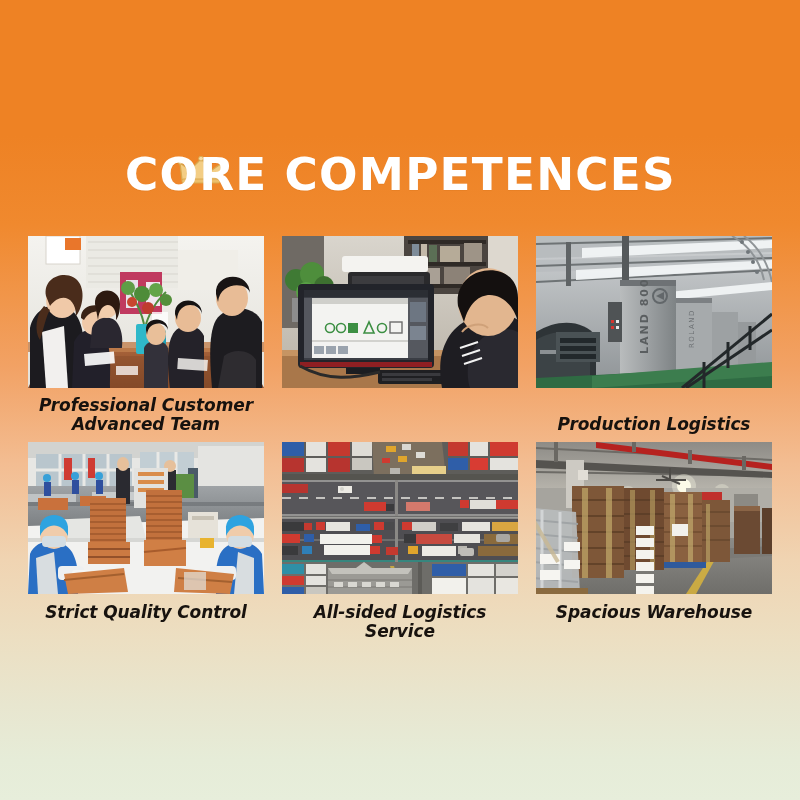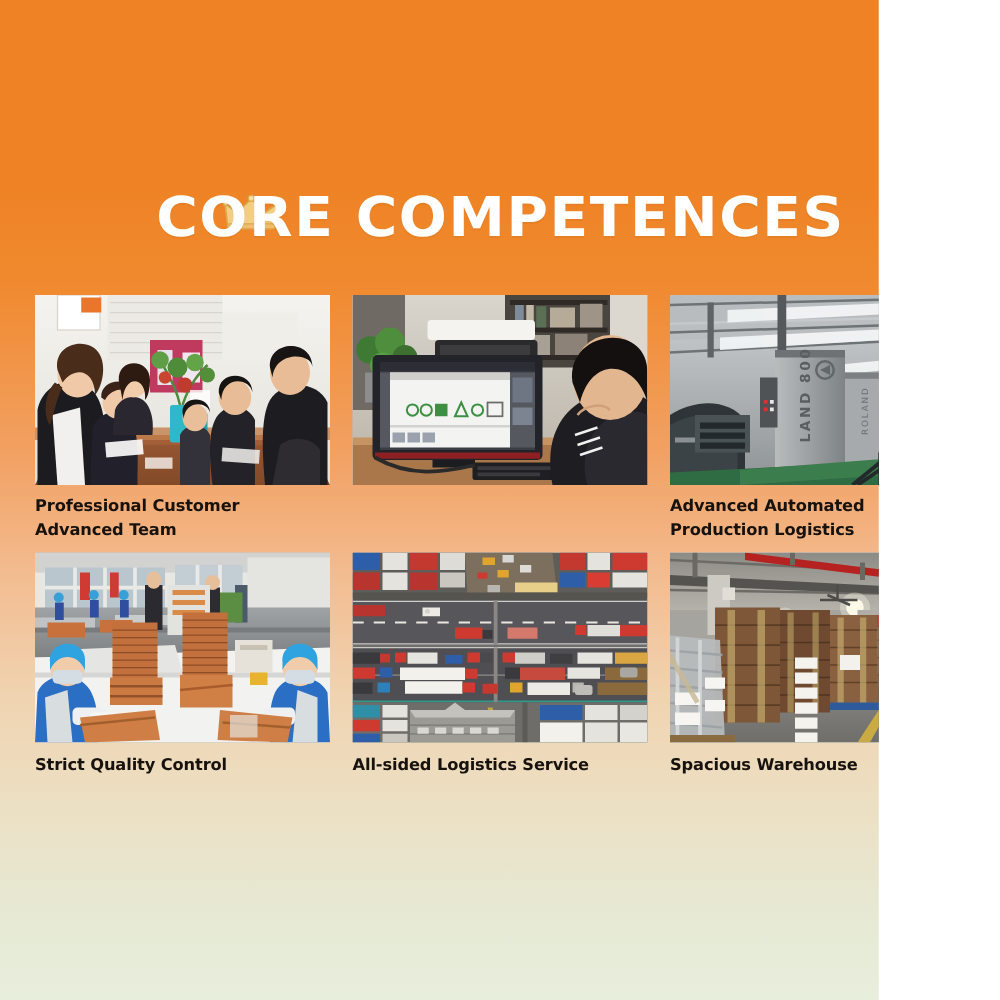--- a/index.html
+++ b/index.html
@@ -3,21 +3,21 @@
 <meta charset="utf-8">
 <style>
   html,body{margin:0;padding:0;}
   body{
     width:800px;height:800px;
     font-family:"Liberation Sans", sans-serif;
     overflow:hidden;
   }
   #banner{
     position:relative;
-    width:703px;height:800px;
+    width:800px;height:800px;
     background:linear-gradient(to bottom,
       #ee8224 0%,
       #ee8224 17%,
       #f0892e 28%,
       #f2a265 46%,
       #f3bd92 58%,
       #f0d4b2 70%,
       #ecdfc2 80%,
       #e8e6cf 88%,
       #e6ecd8 95%,
@@ -61,26 +61,28 @@
   }
   .card{width:236px;}
   .photo{
     position:relative;
     width:236px;height:152px;
     overflow:hidden;
     background:#b9bec2;
   }
   .caption{
     margin:8px 0 0 0;
-    font-size:13px;
+    text-align:center;
+    font-size:17px;
     line-height:19px;
     font-weight:600;
     color:#17120e;
     font-family:"DejaVu Sans","Liberation Sans",sans-serif;
     letter-spacing:-0.1px;
+    font-style:italic;
   }
   .row2 .caption{margin-top:9px;}
   .photo svg{display:block;width:236px;height:152px;}
 </style>
 </head>
 <body>
 
 <div id="banner">
 
   <div id="title-wrap">
@@ -373,21 +375,21 @@
           <g stroke="#23282a" stroke-width="3" fill="none">
             <path d="M146 152 L236 78"></path>
             <path d="M150 152 L236 94"></path>
             <line x1="168" y1="152" x2="168" y2="126"></line>
             <line x1="192" y1="132" x2="192" y2="106"></line>
             <line x1="214" y1="114" x2="214" y2="90"></line>
           </g>
         </svg>
       </div>
       <p class="caption">
-        <span>Advanced Automated</span><br>
+        <br>
         <span>Production Logistics</span>
       </p>
     </div>
 
     <div class="card row2">
       <div class="photo">
         <svg viewBox="0 0 236 152" preserveAspectRatio="xMidYMid slice">
           <defs>
             <linearGradient id="q-floor" x1="0" y1="0" x2="0" y2="1">
               <stop offset="0" stop-color="#9fa3a6"></stop>

